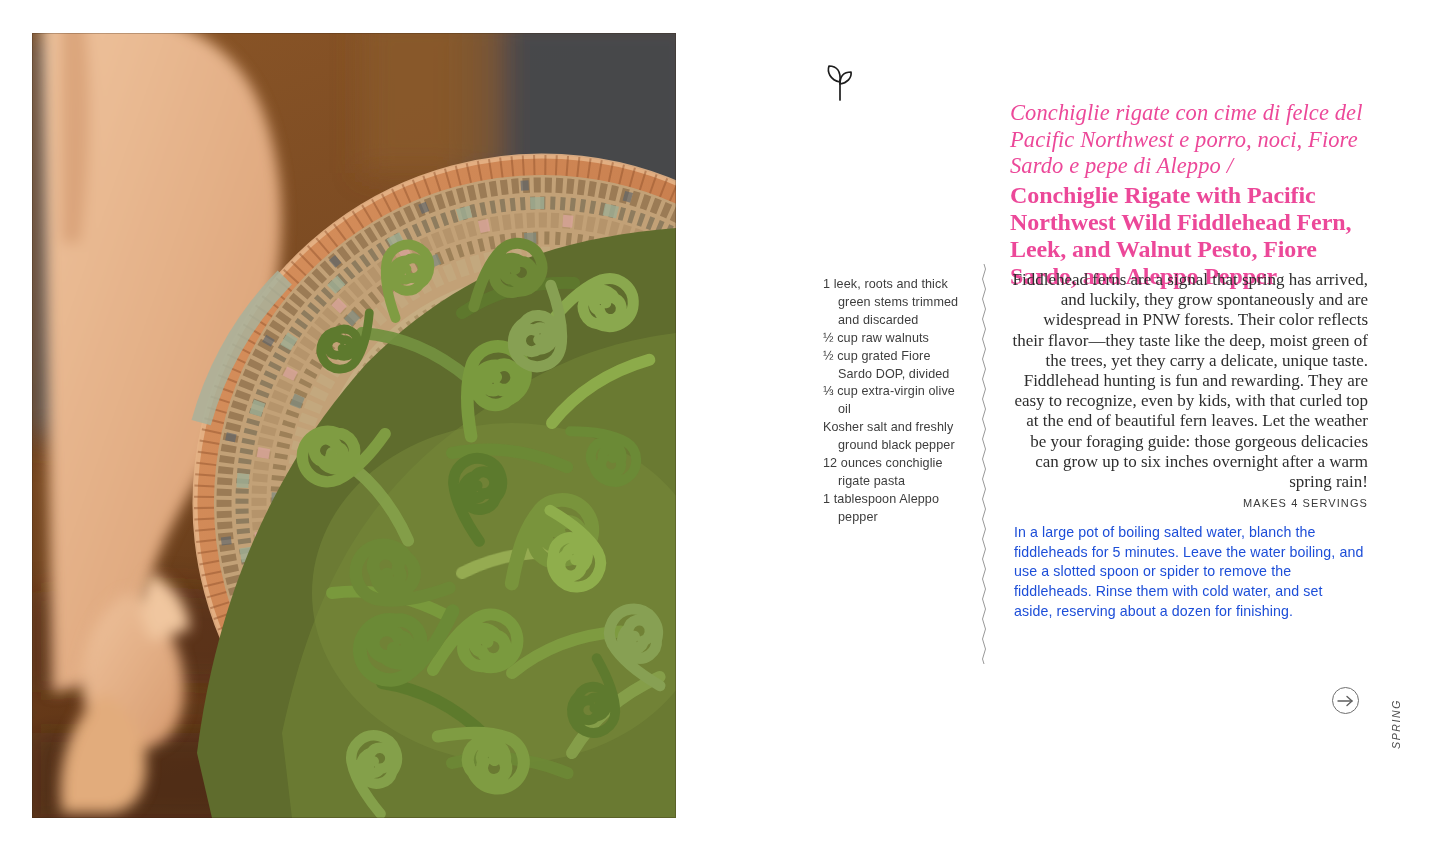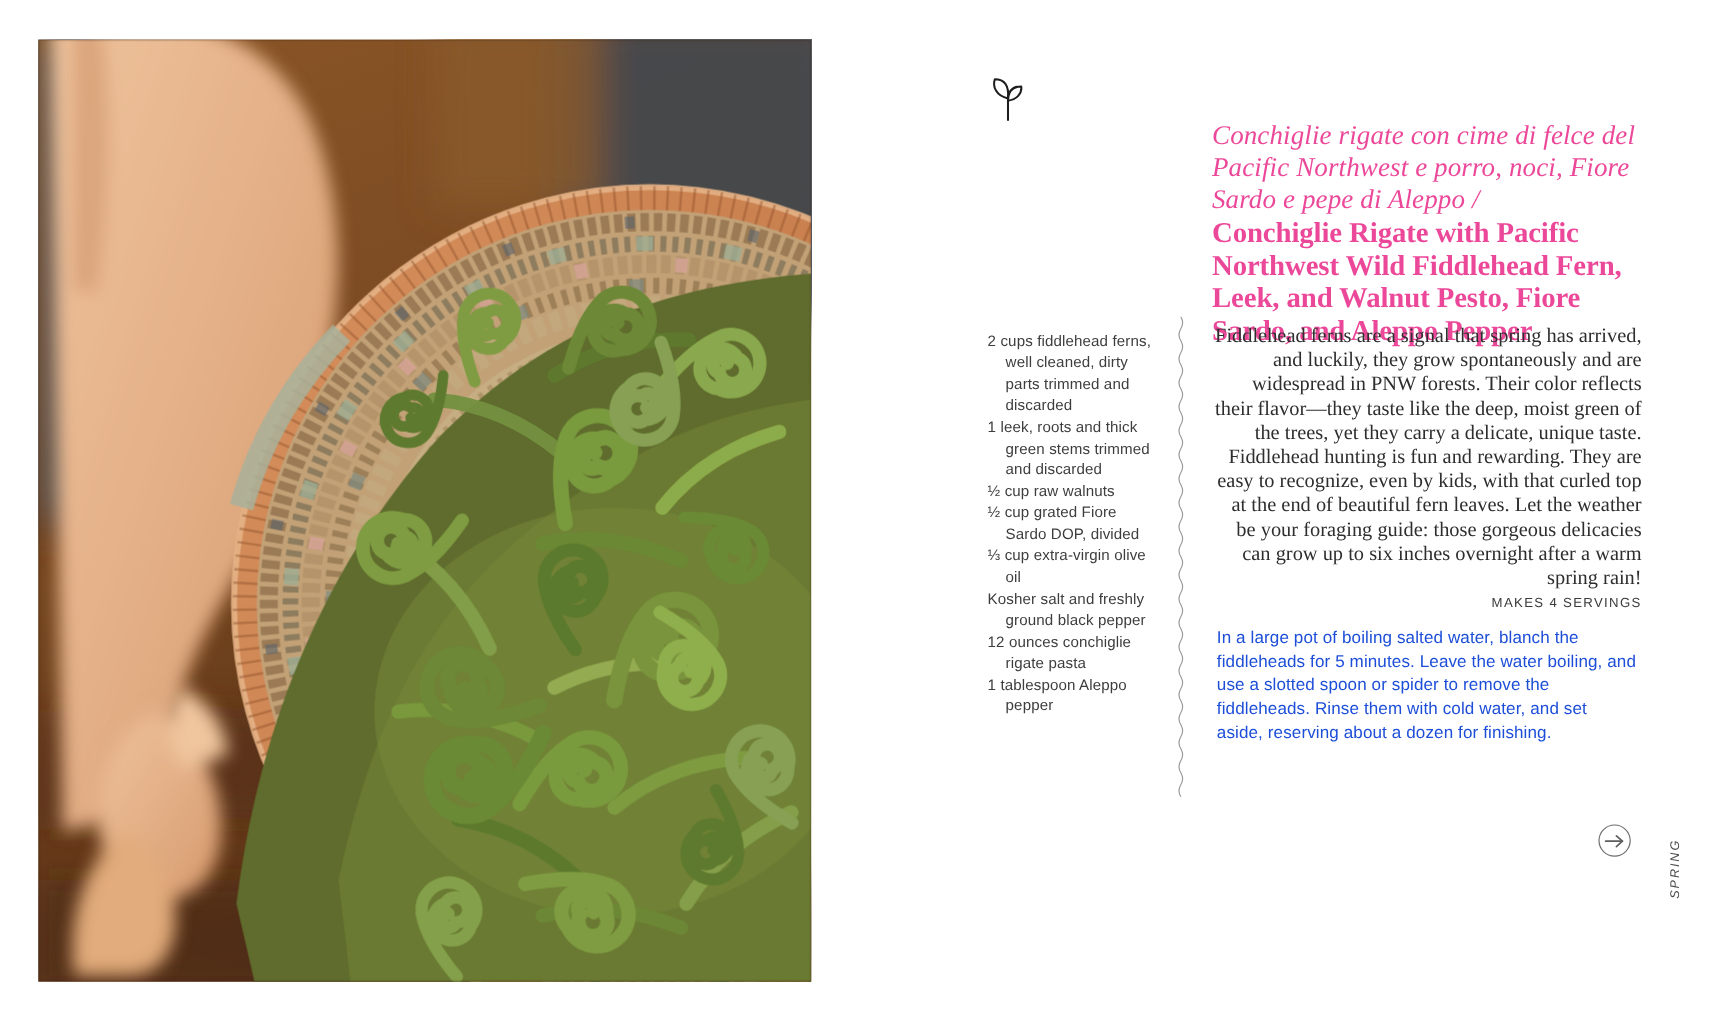--- a/index.html
+++ b/index.html
@@ -194,21 +194,20 @@
     <path d="M14 22 C21 21 26 16 25 10 C18 10 14 14 14 22 Z"></path>
   </g>
 </svg>
 
 <div class="titleblock">
   <div class="title-it">Conchiglie rigate con cime di felce del Pacific Northwest e porro, noci, Fiore Sardo e pepe di Aleppo /</div>
   <div class="title-en">Conchiglie Rigate with Pacific Northwest Wild Fiddlehead Fern, Leek, and Walnut Pesto, Fiore Sardo, and Aleppo Pepper</div>
 </div>
 
 <ul class="ingredients">
-  <li>2 cups fiddlehead ferns, well cleaned, dirty parts trimmed and discarded</li>
   <li>1 leek, roots and thick green stems trimmed and discarded</li>
   <li>½ cup raw walnuts</li>
   <li>½ cup grated Fiore Sardo DOP, divided</li>
   <li>⅓ cup extra-virgin olive oil</li>
   <li>Kosher salt and freshly ground black pepper</li>
   <li>12 ounces conchiglie rigate pasta</li>
   <li>1 tablespoon Aleppo pepper</li>
 </ul>
 
 <svg class="wavy" viewBox="0 0 10 406" preserveAspectRatio="none">

